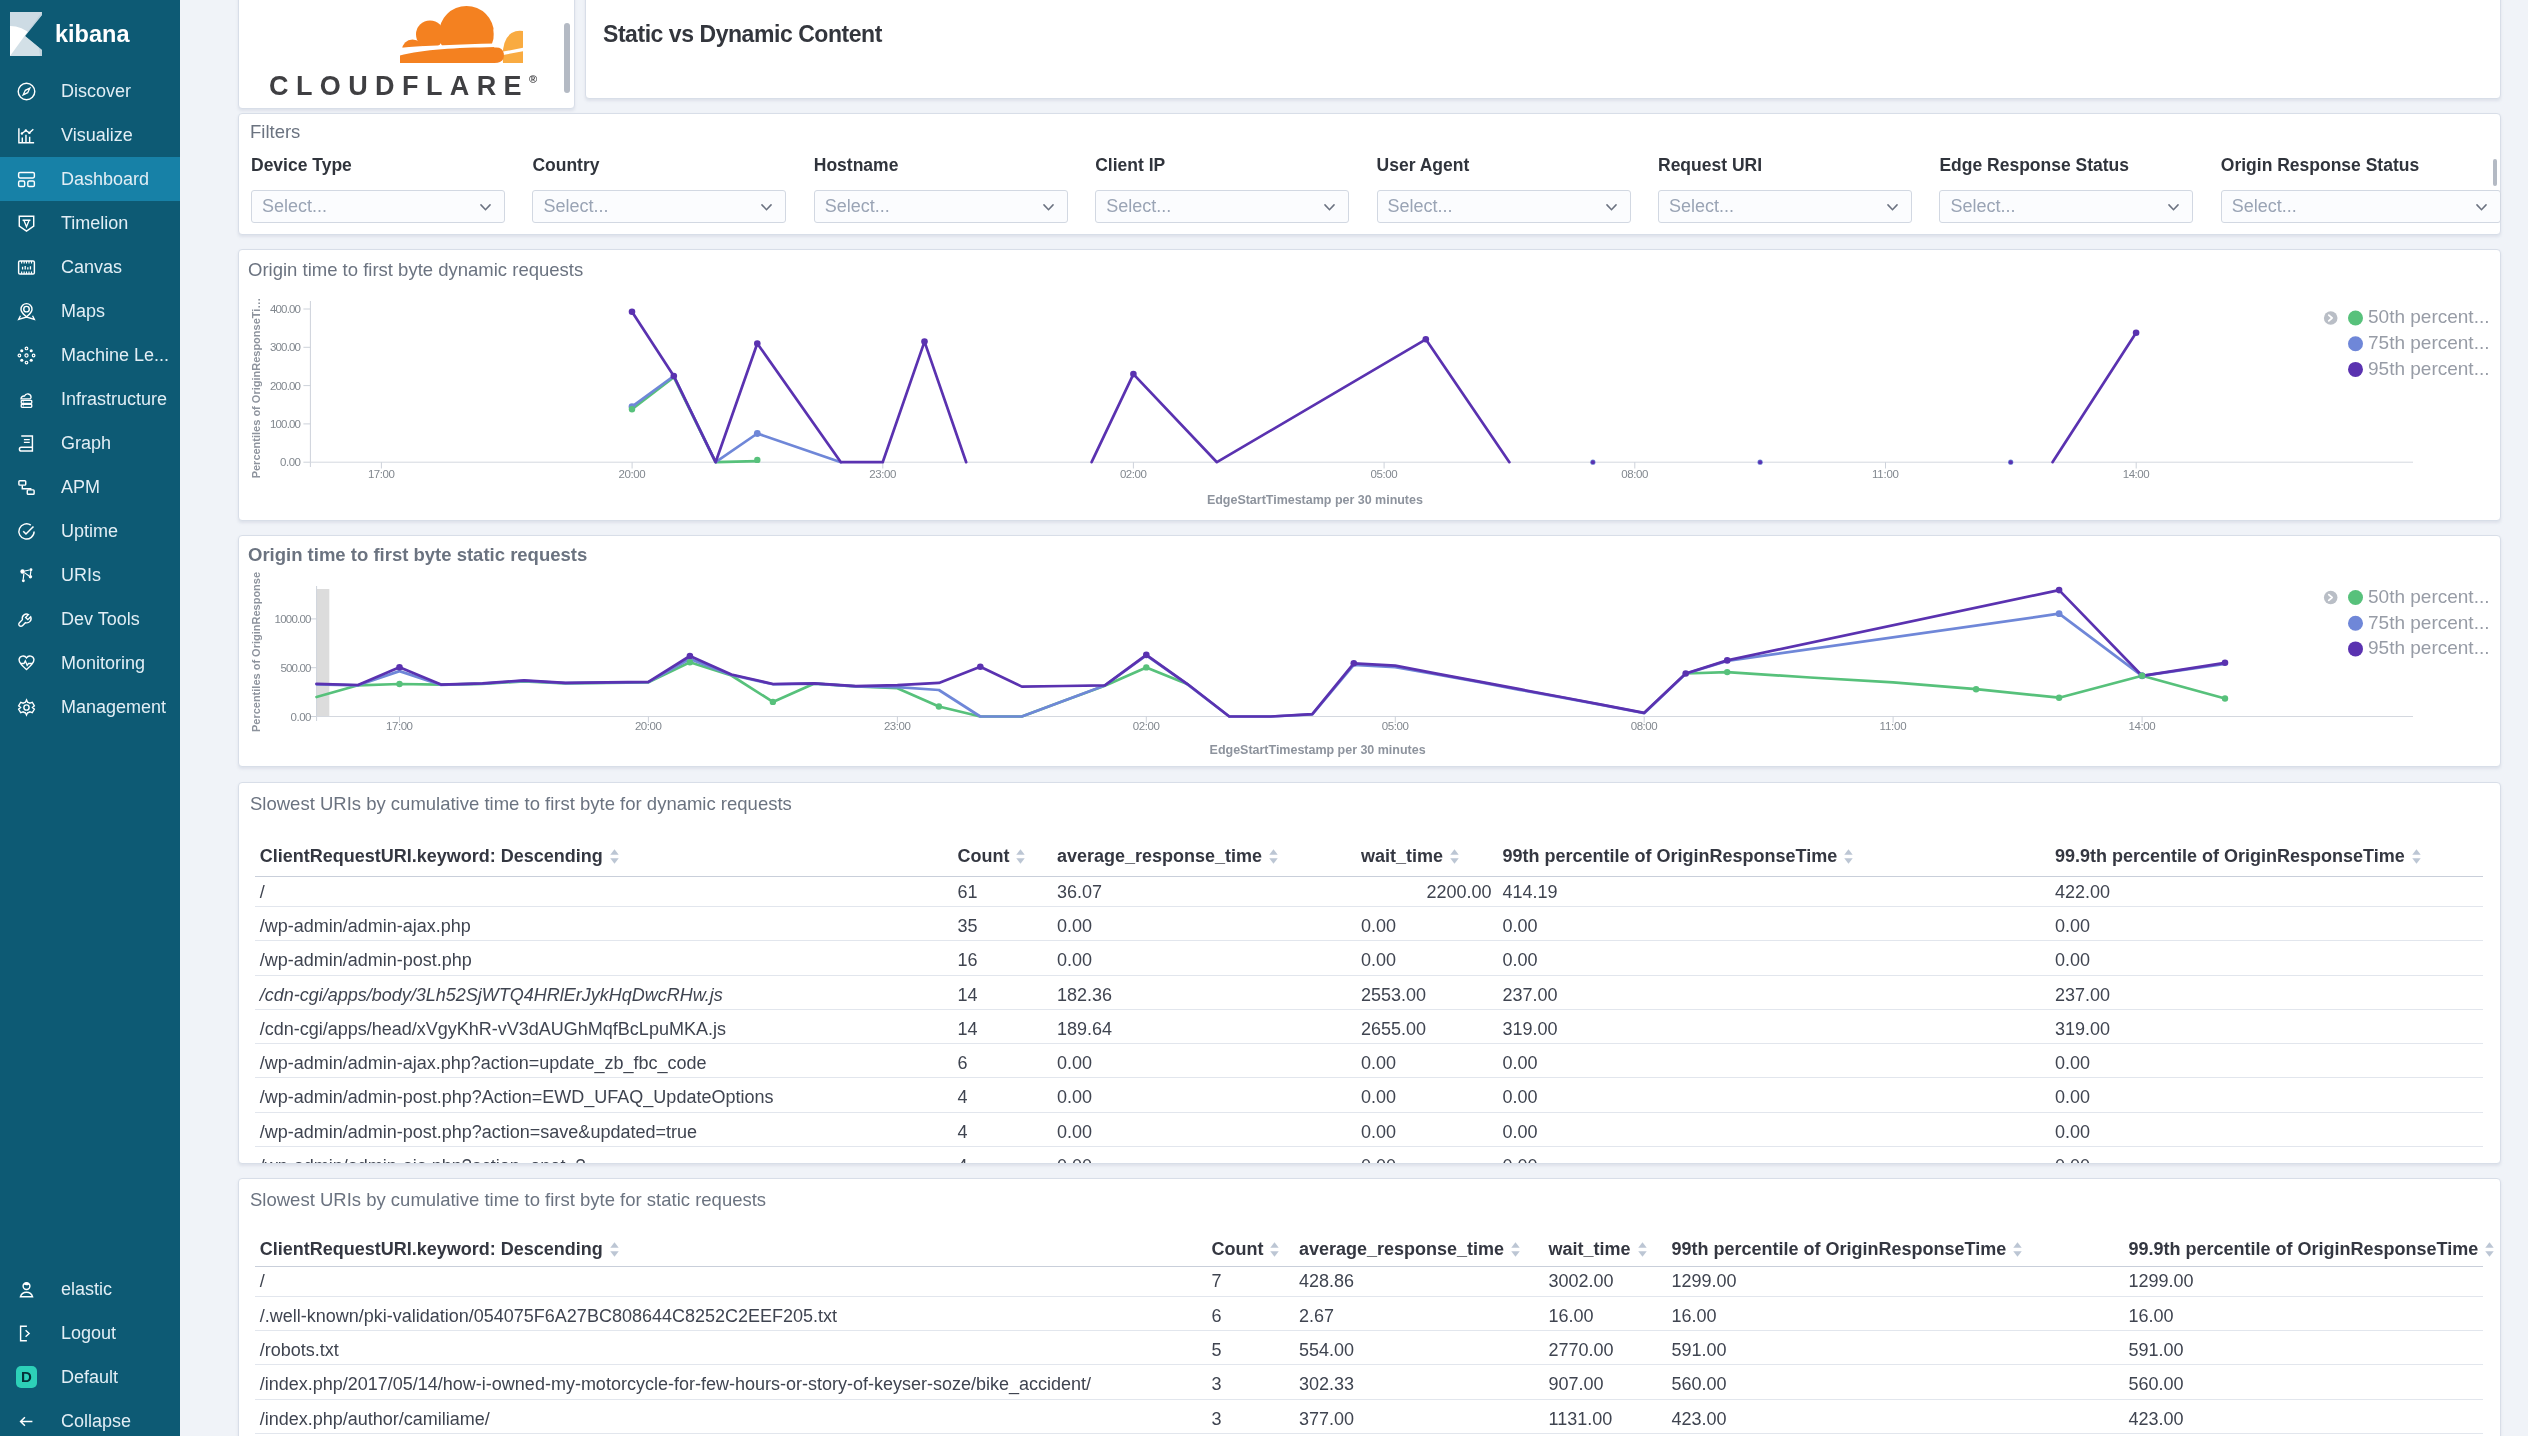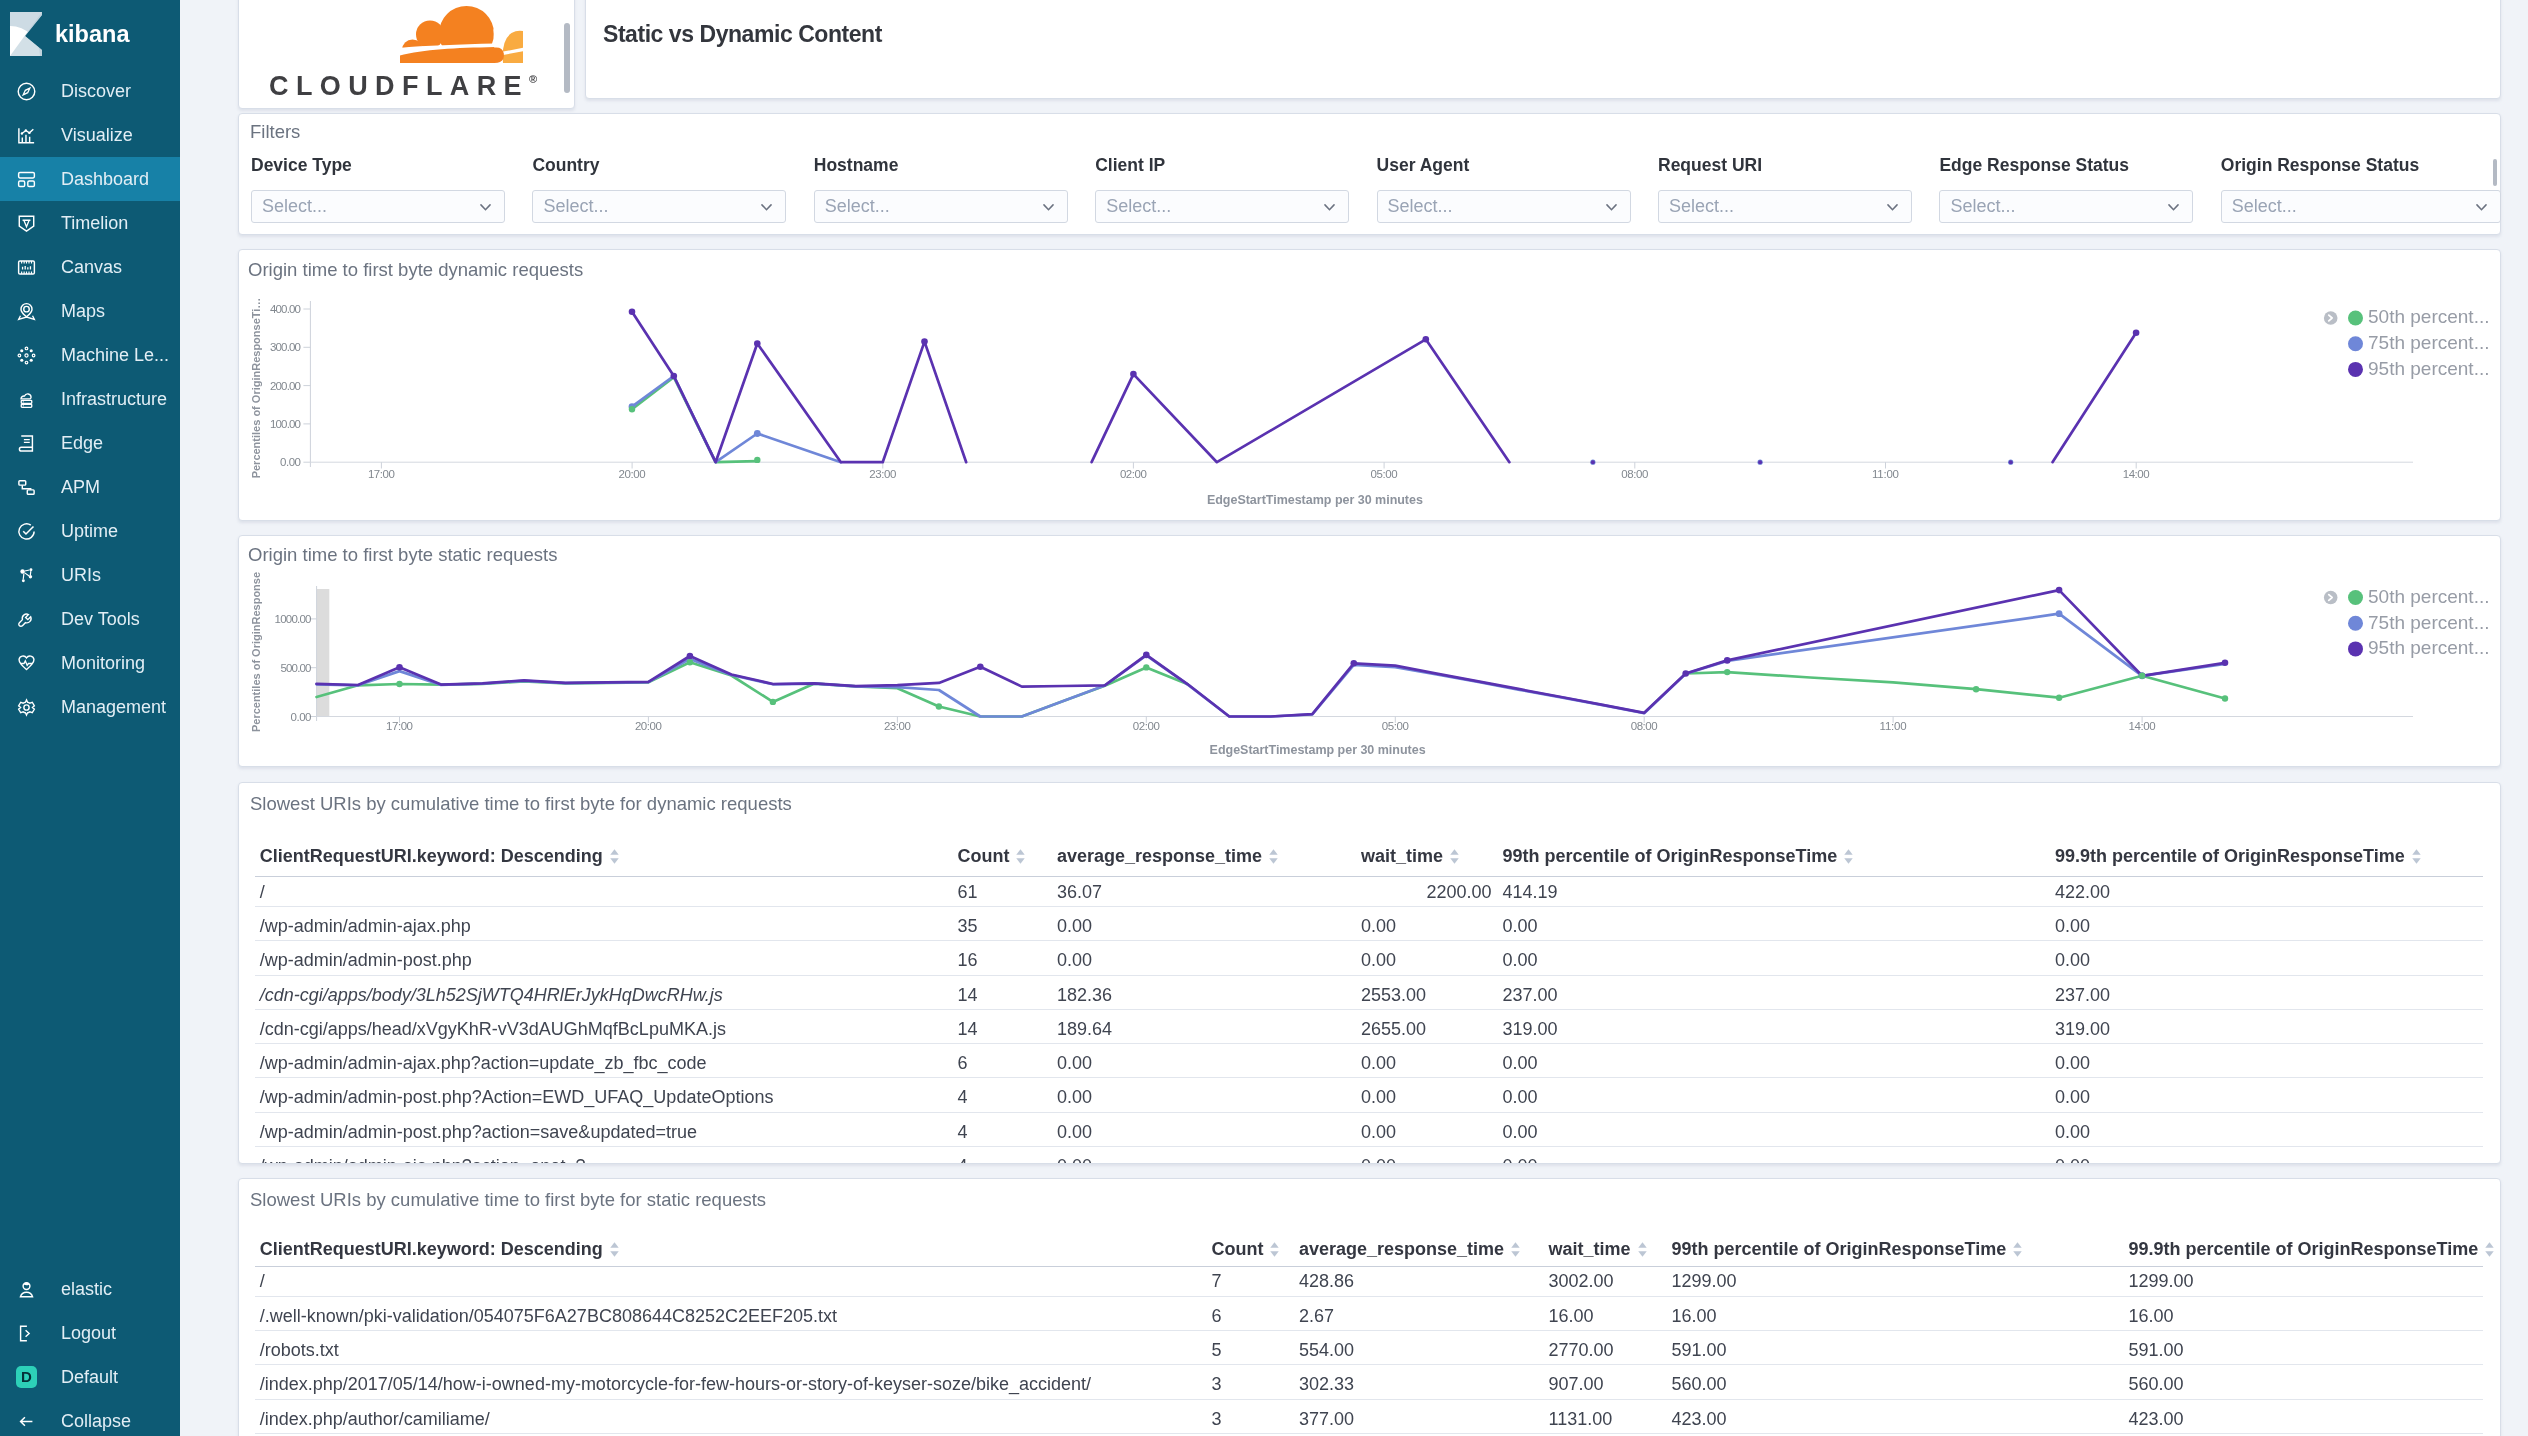--- a/index.html
+++ b/index.html
@@ -84,21 +84,21 @@
     <div class="fselect" style="left:1939.4px; top:190px; width:254px;">Select...<svg class="chev" viewBox="0 0 10 10">
         <path d="M1.5,3 L5,6.7 L8.5,3" fill="none" stroke="#6b7280" stroke-width="1.2" stroke-linecap="round"></path>
       </svg></div>
     <div class="flabel" style="left:2220.8px; top:155px;">Origin Response Status</div>
     <div class="fselect" style="left:2220.8px; top:190px; width:280px;">Select...<svg class="chev" viewBox="0 0 10 10">
         <path d="M1.5,3 L5,6.7 L8.5,3" fill="none" stroke="#6b7280" stroke-width="1.2" stroke-linecap="round"></path>
       </svg></div>
 <div class="thumb" style="left:2492.5px;top:158.7px;width:4.8px;height:27.3px;"></div>
 
 <div class="ptitle" style="left:248px;top:259px;">Origin time to first byte dynamic requests</div>
-<div class="ptitle" style="left:248px;top:544px;">Origin time to first byte static requests</div>
+<div class="ptitle" style="left:248px;top:544px;font-weight:bold;">Origin time to first byte static requests</div>
 <div class="ptitle" style="left:250px;top:792.5px;">Slowest URIs by cumulative time to first byte for dynamic requests</div>
 <div class="ptitle" style="left:250px;top:1189px;">Slowest URIs by cumulative time to first byte for static requests</div>
 
 <svg style="position:absolute;left:0;top:0;z-index:3" width="2528" height="1436" viewBox="0 0 2528 1436">
       <g font-family="Liberation Sans, sans-serif">
         <path d="M310.4,301 L310.4,467" stroke="#cdd2da" fill="none"></path>
         <line x1="303.4" y1="462.2" x2="310.4" y2="462.2" stroke="#cdd2da"></line>
         <text x="301" y="466.2" font-size="11.5" fill="#82888f" text-anchor="end" textLength="21">0.00</text>
         <line x1="303.4" y1="423.9" x2="310.4" y2="423.9" stroke="#cdd2da"></line>
         <text x="301" y="427.9" font-size="11.5" fill="#82888f" text-anchor="end" textLength="31">100.00</text>
@@ -472,21 +472,21 @@
           </span>
           <span class="nt">Infrastructure</span>
         </div>
         <div class="nav-item">
           <span class="ni">
             <svg width="21" height="21" viewBox="0 0 16 16">
               <path d="M4,2.3 H12.5 V13.7 H4 a1.4,1.4 0 0 1 0,-2.8 H12.5" fill="none" stroke="#fff" stroke-width="1.1"></path>
               <path d="M6,5 H10.5 M6,7.2 H10.5" stroke="#fff" stroke-width="1"></path>
             </svg>
           </span>
-          <span class="nt">Edge</span>
+          <span class="nt">Graph</span>
         </div>
         <div class="nav-item">
           <span class="ni">
             <svg width="21" height="21" viewBox="0 0 16 16">
               <rect x="2.2" y="2.8" width="5.2" height="3.4" rx="0.7" fill="none" stroke="#fff" stroke-width="1.1"></rect>
               <rect x="8.6" y="9.8" width="5.2" height="3.4" rx="0.7" fill="none" stroke="#fff" stroke-width="1.1"></rect>
               <path d="M4.8,6.2 V9 h6.4 v0.8" fill="none" stroke="#fff" stroke-width="1.1"></path>
             </svg>
           </span>
           <span class="nt">APM</span>

